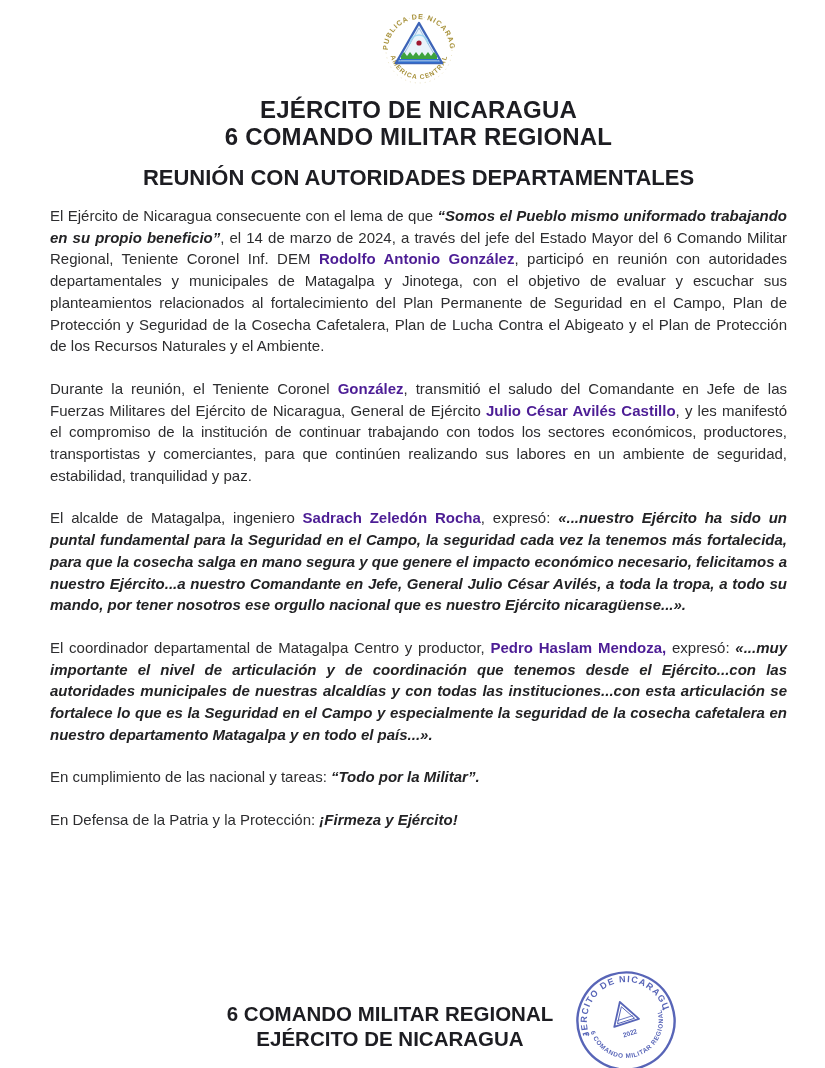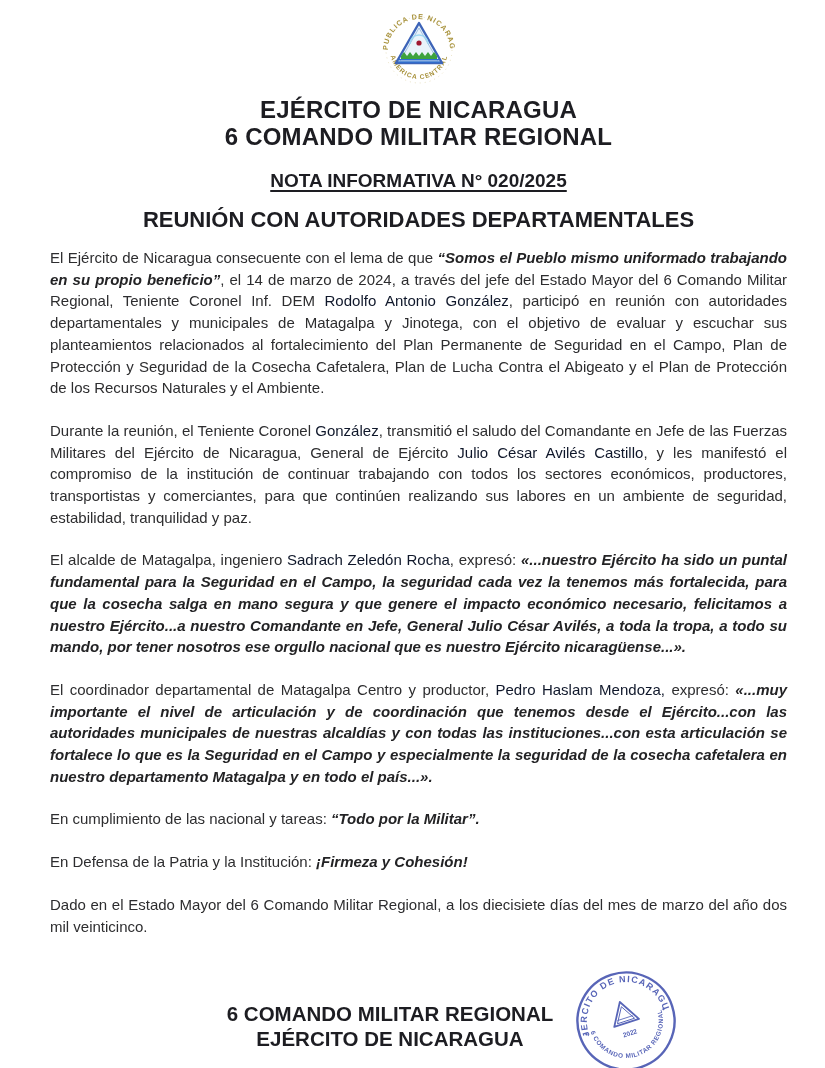--- a/index.html
+++ b/index.html
@@ -38,21 +38,21 @@
   }
   .subject{
     text-align:center;font-weight:bold;font-size:22px;line-height:24px;
     color:var(--ink);margin-top:16px;
   }
   .body-text{margin-top:15px;}
   .body-text p{
     font-size:15px;line-height:21.7px;text-align:justify;
     color:var(--body-ink);margin:0 0 21px 0;
   }
-  .run-b{font-weight:normal;color:#0f172a;}
+  .run-b{font-weight:bold;color:#4c1d95;}
   .run-bi{font-weight:bold;font-style:italic;color:#232325;}
   .footer-block{
     position:absolute;left:50px;top:1001px;width:680px;
     text-align:center;font-weight:bold;font-size:20.5px;line-height:25px;
     color:var(--ink);
   }
   .seal-wrap{
     position:absolute;left:572px;top:967px;width:108px;height:108px;
     opacity:.88;
   }
@@ -83,36 +83,32 @@
         <circle cx="75" cy="33" r="2.6" fill="#a01830"></circle>
         <path d="M57,46 l3,-4 3,4 3,-4 3,4 3,-4 3,4 3,-4 3,4 3,-4 3,4 3,-4 3,4 v3 h-36 z" fill="#3da23d" stroke="none"></path>
         <rect x="55" y="49" width="40" height="1.4" fill="#2e6fd0"></rect>
         <rect x="54" y="51.4" width="42" height="1.4" fill="#2e6fd0"></rect>
       </svg>
     </div>
 
     <div class="org-title">EJÉRCITO DE NICARAGUA</div>
     <div class="org-title" style="margin-top:0;">6 COMANDO MILITAR REGIONAL</div>
 
-    <div class="nota-line">
-      <span>NOTA INFORMATIVA N° 020/2025</span>
-    </div>
 
     <div class="subject">
       <div>REUNIÓN CON AUTORIDADES DEPARTAMENTALES</div>
     </div>
 
     <div class="body-text">
         <p><span>El Ejército de Nicaragua consecuente con el lema de que </span><span class="run-bi">“Somos el Pueblo mismo uniformado trabajando en su propio beneficio”</span><span>, el 14 de marzo de 2024, a través del jefe del Estado Mayor del 6 Comando Militar Regional, Teniente Coronel Inf. DEM </span><span class="run-b">Rodolfo Antonio González</span><span>, participó en reunión con autoridades departamentales y municipales de Matagalpa y Jinotega, con el objetivo de evaluar y escuchar sus planteamientos relacionados al fortalecimiento del Plan Permanente de Seguridad en el Campo, Plan de Protección y Seguridad de la Cosecha Cafetalera, Plan de Lucha Contra el Abigeato y el Plan de Protección de los Recursos Naturales y el Ambiente.</span></p>
         <p><span>Durante la reunión, el Teniente Coronel </span><span class="run-b">González</span><span>, transmitió el saludo del Comandante en Jefe de las Fuerzas Militares del Ejército de Nicaragua, General de Ejército </span><span class="run-b">Julio César Avilés Castillo</span><span>, y les manifestó el compromiso de la institución de continuar trabajando con todos los sectores económicos, productores, transportistas y comerciantes, para que continúen realizando sus labores en un ambiente de seguridad, estabilidad, tranquilidad y paz.</span></p>
         <p><span>El alcalde de Matagalpa, ingeniero </span><span class="run-b">Sadrach Zeledón Rocha</span><span>, expresó: </span><span class="run-bi">«...nuestro Ejército ha sido un puntal fundamental para la Seguridad en el Campo, la seguridad cada vez la tenemos más fortalecida, para que la cosecha salga en mano segura y que genere el impacto económico necesario, felicitamos a nuestro Ejército...a nuestro Comandante en Jefe, General Julio César Avilés, a toda la tropa, a todo su mando, por tener nosotros ese orgullo nacional que es nuestro Ejército nicaragüense...».</span></p>
         <p><span>El coordinador departamental de Matagalpa Centro y productor, </span><span class="run-b">Pedro Haslam Mendoza,</span><span> expresó: </span><span class="run-bi">«...muy importante el nivel de articulación y de coordinación que tenemos desde el Ejército...con las autoridades municipales de nuestras alcaldías y con todas las instituciones...con esta articulación se fortalece lo que es la Seguridad en el Campo y especialmente la seguridad de la cosecha cafetalera en nuestro departamento Matagalpa y en todo el país...».</span></p>
         <p><span>En cumplimiento de las nacional y tareas: </span><span class="run-bi">“Todo por la Militar”.</span></p>
-        <p><span>En Defensa de la Patria y la Institución: </span><span class="run-bi">¡Firmeza y Cohesión!</span></p>
-        <p><span>Dado en el Estado Mayor del 6 Comando Militar Regional, a los diecisiete días del mes de marzo del año dos mil veinticinco.</span></p>
+        <p><span>En Defensa de la Patria y la Protección: </span><span class="run-bi">¡Firmeza y Ejército!</span></p>
       </div>
 
   </div>
 
   <div class="footer-block">
     <div>6 COMANDO MILITAR REGIONAL</div>
     <div>EJÉRCITO DE NICARAGUA</div>
   </div>
 
   <div class="seal-wrap">

